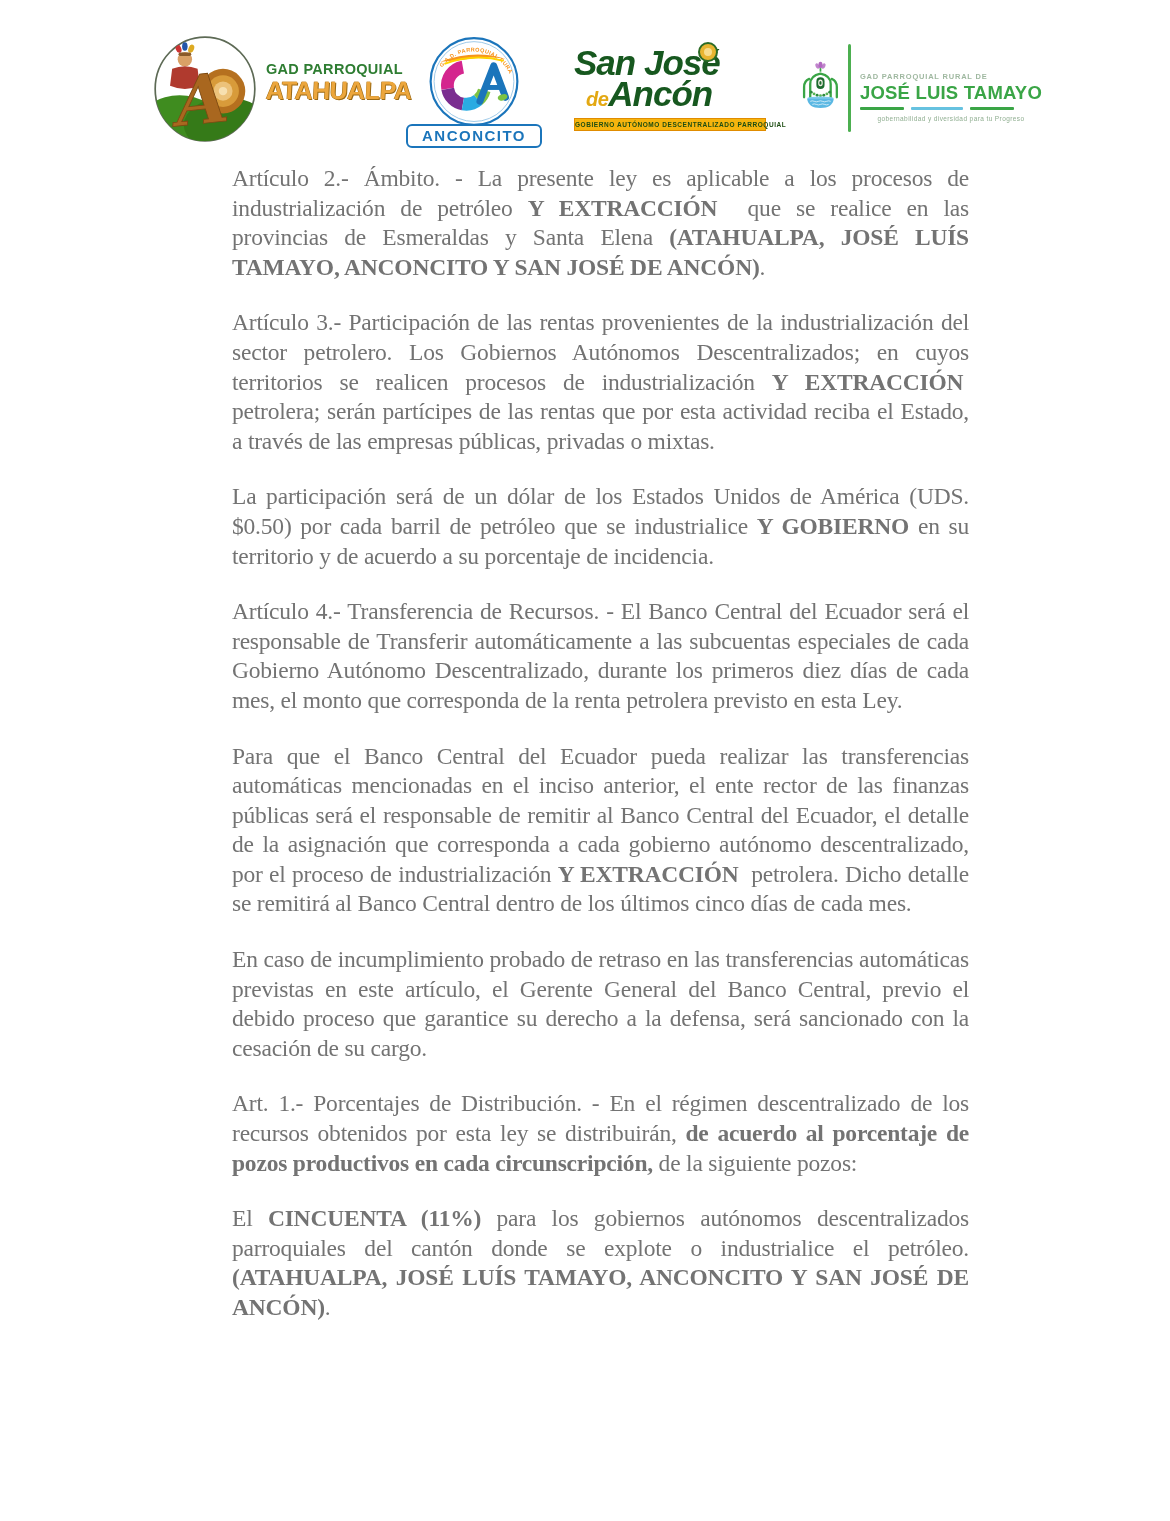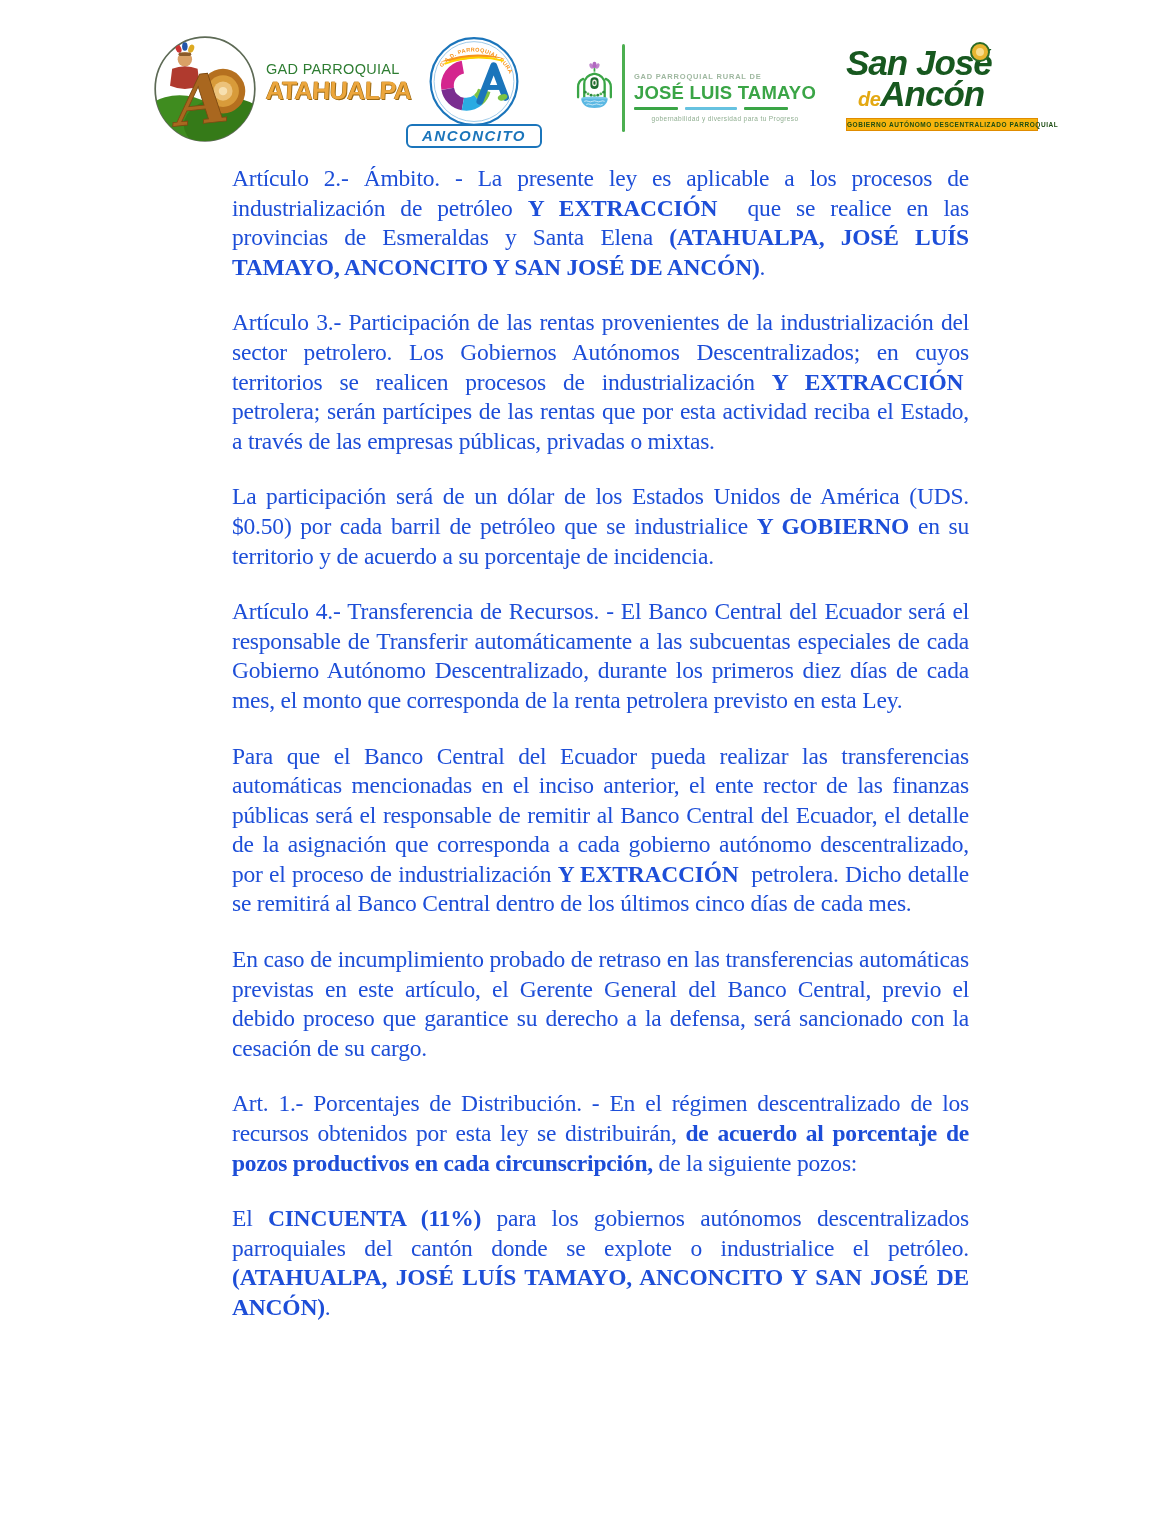--- a/index.html
+++ b/index.html
@@ -10,29 +10,29 @@
   
   .header{
     display:flex;justify-content:space-between;align-items:flex-start;
     padding:36px 128px 0 152px;height:112px;
   }
   .logo{display:flex;align-items:flex-start;}
   
   .logo-atahualpa{width:222px;}
   .logo-atahualpa svg{flex:0 0 auto;}
   .atah-text{margin-left:8px;padding-top:26px;font-family:"Liberation Sans",sans-serif;line-height:1.05;}
-  .atah-title{font-size:14.5px;font-weight:normal;color:#2e7d32;letter-spacing:.3px;white-space:nowrap;}
+  .atah-title{font-size:14.5px;font-weight:bold;color:#2e7d32;letter-spacing:.3px;white-space:nowrap;}
   .atah-name{font-size:25px;font-weight:bold;color:#eca63c;letter-spacing:-.5px;white-space:nowrap;
     text-shadow:1px 1px 0 #9c6a14, -0.5px -0.5px 0 #9c6a14;transform:skewX(-3deg);}
   
   .logo-anconcito{width:140px;flex-direction:column;align-items:center;margin-top:-2px;}
   .anc-banner{
     box-sizing:border-box;width:136px;margin-top:-14px;background:#fff;
     border:2.5px solid #1b75bb;border-radius:6px;padding:1px 0 2px;
-    font-family:"Liberation Sans",sans-serif;font-weight:bold;font-style:italic;
+    font-family:"Liberation Sans",sans-serif;font-weight:bold;
     font-size:15px;color:#1b75bb;text-align:center;letter-spacing:1.5px;white-space:nowrap;
   }
   
   .logo-sanjose{width:196px;flex-direction:column;margin-top:10px;position:relative;
     font-family:"Liberation Sans",sans-serif;}
   .sj-line1{font-size:35px;font-weight:bold;font-style:italic;color:#17581f;
     letter-spacing:-1px;line-height:.95;white-space:nowrap;}
   .sj-line2{white-space:nowrap;margin-top:-2px;padding-left:12px;line-height:.95;}
   .sj-de{font-size:20px;font-weight:bold;font-style:italic;color:#e3a812;letter-spacing:-.5px;}
   .sj-line2 .sj-ancon{font-size:35px;font-weight:bold;font-style:italic;color:#17581f;letter-spacing:-1px;}
@@ -50,21 +50,21 @@
   .jlt-text{font-family:"Liberation Sans",sans-serif;padding-top:22px;}
   .jlt-small{font-size:7.5px;font-weight:bold;color:#9fb8a0;letter-spacing:.8px;white-space:nowrap;}
   .jlt-name{font-size:18.5px;font-weight:bold;color:#3aa546;letter-spacing:.2px;white-space:nowrap;margin-top:1px;}
   .jlt-bars{display:flex;gap:7px;margin-top:3px;}
   .jlt-bar{height:3.5px;border-radius:1px;}
   .jlt-bar.g{background:#3aa546;width:44px;}
   .jlt-bar.b{background:#66c2e0;width:52px;}
   .jlt-tagline{font-size:6.5px;color:#8fae90;margin-top:5px;text-align:center;letter-spacing:.4px;white-space:nowrap;}
   
   .doc{
-    margin:16px 0 0 232px;width:737px;color:#1d4ed8;
+    margin:16px 0 0 232px;width:737px;color:#737373;
     font-size:23.5px;line-height:29.6px;text-align:justify;letter-spacing:-.2px;
   }
   .doc p{margin:0 0 26px 0;}
   .doc b{font-weight:bold;}
 </style>
 </head>
 <body>
 
 <div class="header">
 
@@ -121,20 +121,27 @@
       <path d="M 58.7,70.7 A 19,19 0 0 0 74.2,66.6" fill="none" stroke="#29abe2" stroke-width="13"></path>
       <path d="M 74.2,66.6 A 19,19 0 0 0 80.4,56.9" fill="none" stroke="#7dc242" stroke-width="13"></path>
 
       <path d="M 76,68 L 90,32 L 102,64" fill="none" stroke="#1b75bb" stroke-width="7" stroke-linejoin="round" stroke-linecap="round"></path>
       <path d="M 81,54 L 98,54" stroke="#1b75bb" stroke-width="5"></path>
       <ellipse cx="99" cy="64" rx="5" ry="3" fill="#7dc242" transform="rotate(-18 99 64)"></ellipse>
     </svg>
     <div class="anc-banner">ANCONCITO</div>
   </div>
 
+  <div class="logo logo-sanjose">
+    <div class="sj-line1">San José</div>
+    <div class="sj-emblem"></div>
+    <div class="sj-line2"><span class="sj-de">de</span><span class="sj-ancon">Ancón</span></div>
+    <div class="sj-bar">GOBIERNO AUTÓNOMO DESCENTRALIZADO PARROQUIAL</div>
+  </div>
+
   <div class="logo logo-tamayo">
     <svg width="80" height="100" viewBox="0 0 80 100">
 
       <ellipse cx="34" cy="11" rx="3.5" ry="5.5" fill="#c084cc" transform="rotate(-30 34 11)"></ellipse>
       <ellipse cx="46" cy="11" rx="3.5" ry="5.5" fill="#c084cc" transform="rotate(30 46 11)"></ellipse>
       <ellipse cx="40" cy="9" rx="4" ry="6.5" fill="#b168c0"></ellipse>
       <rect x="38.3" y="15" width="3.4" height="7" fill="#3aa546"></rect>
 
       <path d="M 8,72 L 8,52 Q 8,40 18,36" fill="none" stroke="#3aa546" stroke-width="4.5" stroke-linecap="round"></path>
       <path d="M 72,72 L 72,52 Q 72,40 62,36" fill="none" stroke="#3aa546" stroke-width="4.5" stroke-linecap="round"></path>
@@ -162,27 +169,20 @@
       <div class="jlt-small">GAD PARROQUIAL RURAL DE</div>
       <div class="jlt-name">JOSÉ LUIS TAMAYO</div>
       <div class="jlt-bars">
         <div class="jlt-bar g"></div>
         <div class="jlt-bar b"></div>
         <div class="jlt-bar g"></div>
       </div>
       <div class="jlt-tagline">gobernabilidad y diversidad para tu Progreso</div>
     </div>
   </div>
-
-  <div class="logo logo-sanjose">
-    <div class="sj-line1">San José</div>
-    <div class="sj-emblem"></div>
-    <div class="sj-line2"><span class="sj-de">de</span><span class="sj-ancon">Ancón</span></div>
-    <div class="sj-bar">GOBIERNO AUTÓNOMO DESCENTRALIZADO PARROQUIAL</div>
-  </div>
 </div>
 
 <div class="doc">
     <p><span>Artículo 2.- Ámbito. - La presente ley es aplicable a los procesos de industrialización de petróleo </span><b>Y EXTRACCIÓN</b><span>&nbsp; que se realice en las provincias de Esmeraldas y Santa Elena </span><b>(ATAHUALPA, JOSÉ LUÍS TAMAYO, ANCONCITO Y SAN JOSÉ DE ANCÓN)</b><span>.</span></p>
     <p><span>Artículo 3.- Participación de las rentas provenientes de la industrialización del sector petrolero. Los Gobiernos Autónomos Descentralizados; en cuyos territorios se realicen procesos de industrialización </span><b>Y EXTRACCIÓN</b><span>&nbsp; petrolera; serán partícipes de las rentas que por esta actividad reciba el Estado, a través de las empresas públicas, privadas o mixtas.</span></p>
     <p><span>La participación será de un dólar de los Estados Unidos de América (UDS. $0.50) por cada barril de petróleo que se industrialice </span><b>Y GOBIERNO</b><span> en su territorio y de acuerdo a su porcentaje de incidencia.</span></p>
     <p><span>Artículo 4.- Transferencia de Recursos. - El Banco Central del Ecuador será el responsable de Transferir automáticamente a las subcuentas especiales de cada Gobierno Autónomo Descentralizado, durante los primeros diez días de cada mes, el monto que corresponda de la renta petrolera previsto en esta Ley.</span></p>
     <p><span>Para que el Banco Central del Ecuador pueda realizar las transferencias automáticas mencionadas en el inciso anterior, el ente rector de las finanzas públicas será el responsable de remitir al Banco Central del Ecuador, el detalle de la asignación que corresponda a cada gobierno autónomo descentralizado, por el proceso de industrialización </span><b>Y EXTRACCIÓN</b><span>&nbsp; petrolera. Dicho detalle se remitirá al Banco Central dentro de los últimos cinco días de cada mes.</span></p>
     <p><span>En caso de incumplimiento probado de retraso en las transferencias automáticas previstas en este artículo, el Gerente General del Banco Central, previo el debido proceso que garantice su derecho a la defensa, será sancionado con la cesación de su cargo.</span></p>
     <p><span>Art. 1.- Porcentajes de Distribución. - En el régimen descentralizado de los recursos obtenidos por esta ley se distribuirán, </span><b>de acuerdo al porcentaje de pozos productivos en cada circunscripción,</b><span> de la siguiente pozos:</span></p>

